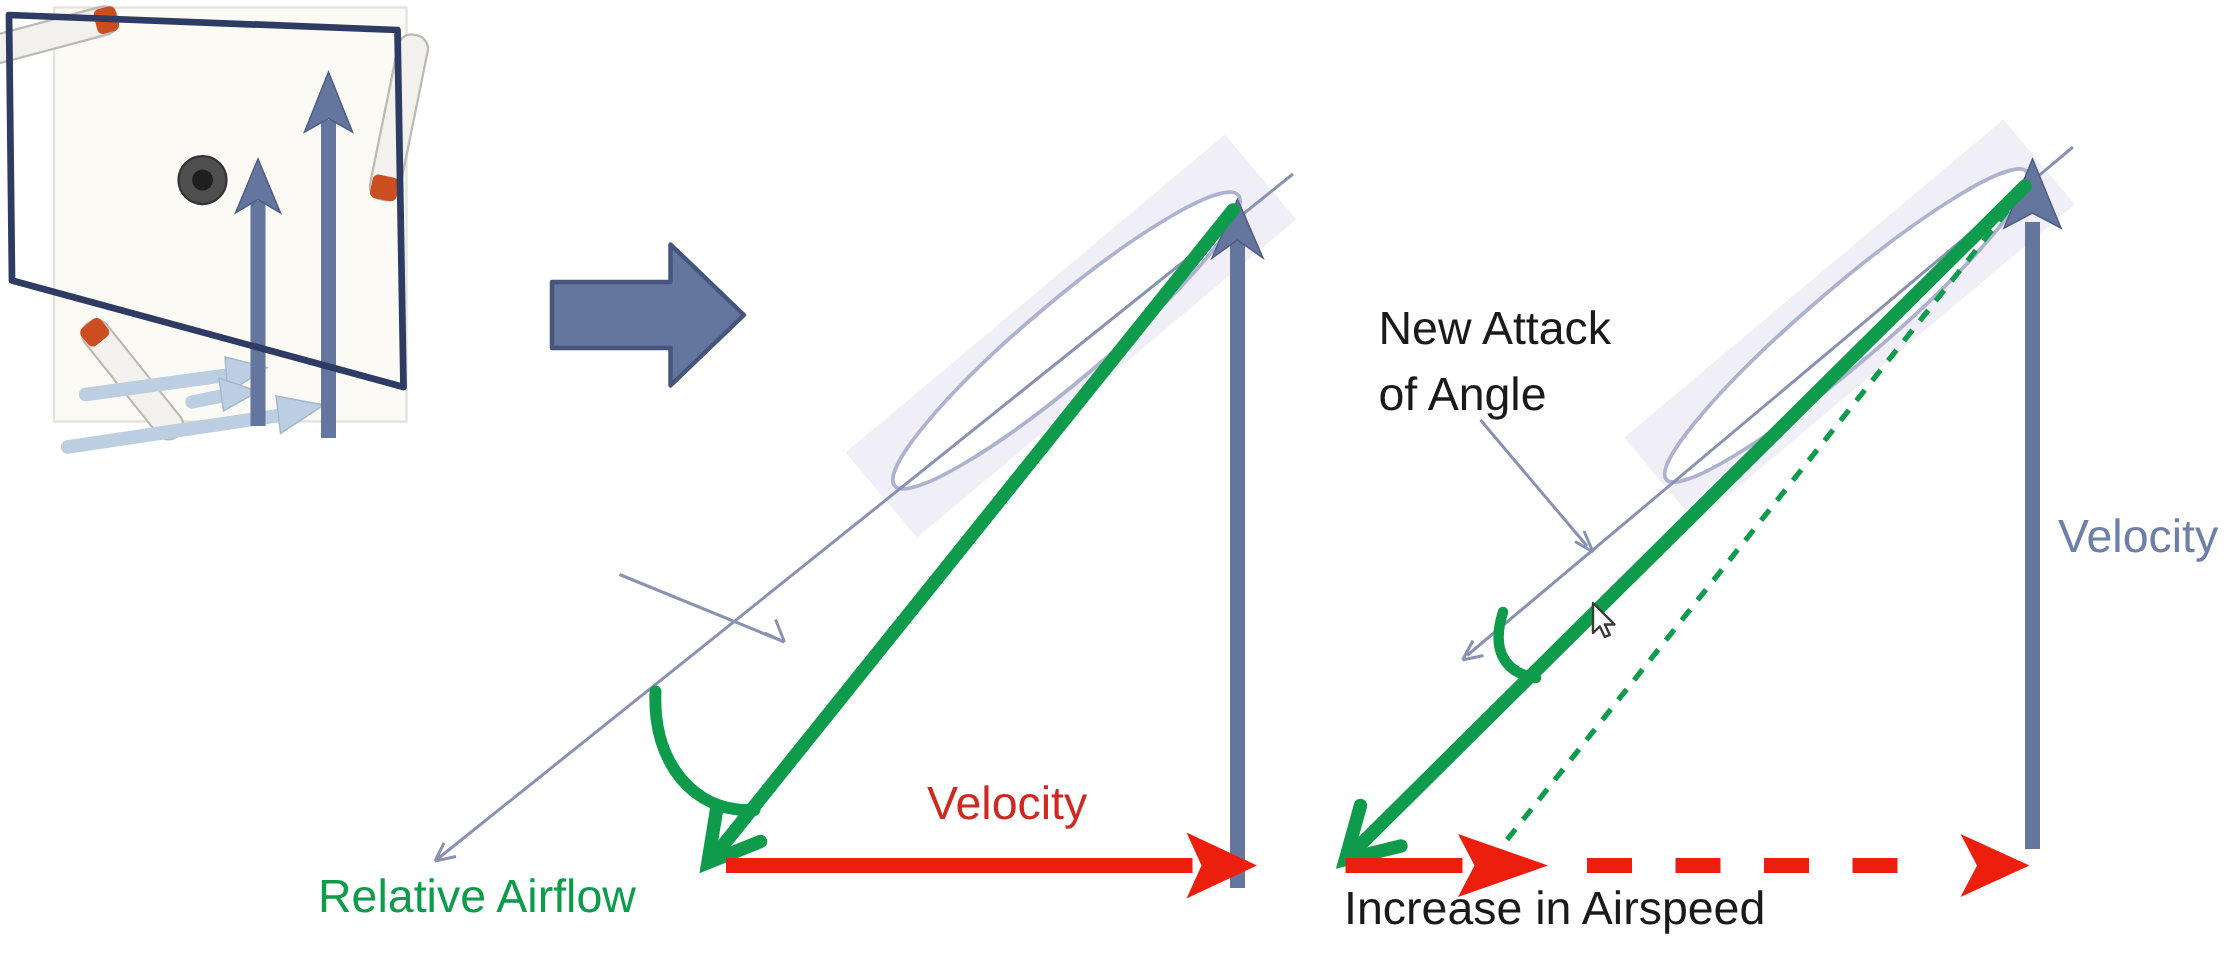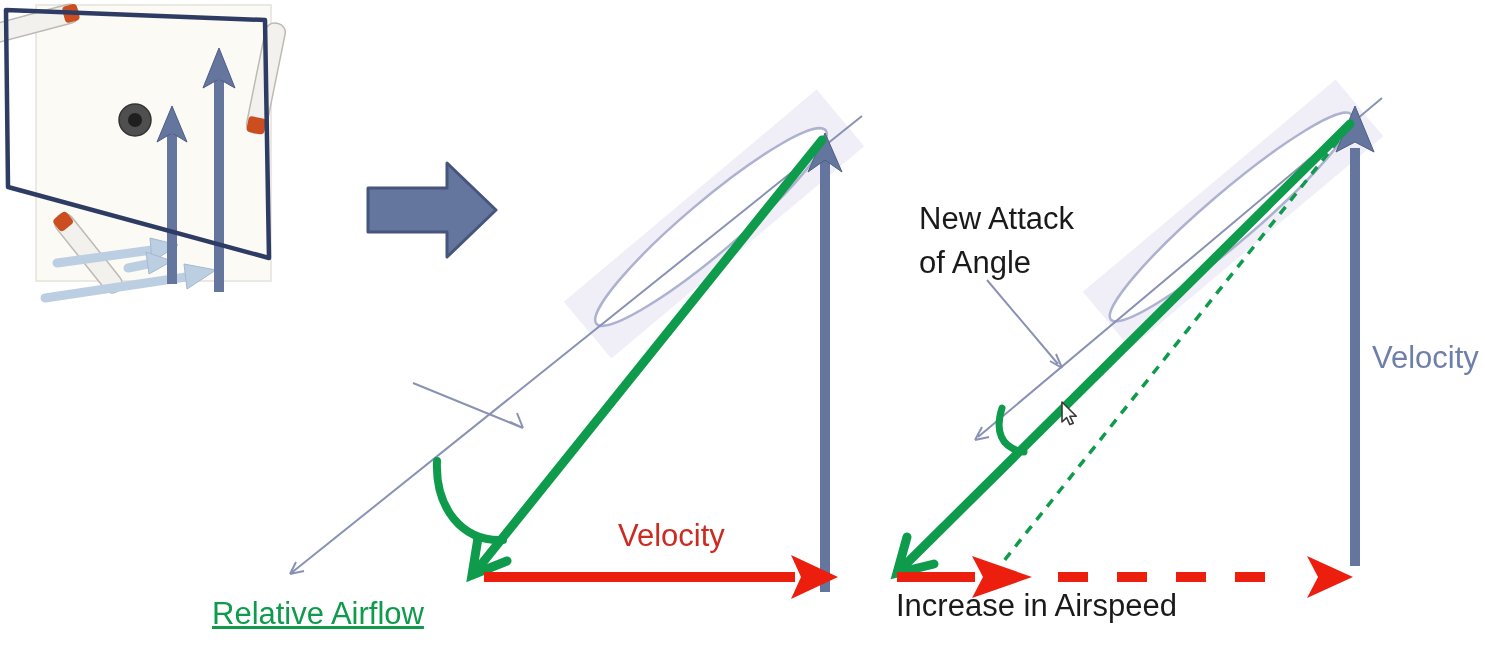--- a/index.html
+++ b/index.html
@@ -109,21 +109,21 @@
       <line class="green-line" x1="1350" y1="124" x2="901" y2="569"></line>
       <path class="green-line" d="M934,564 L897,573 L907,537"></path>
       <line class="red-shaft" x1="897" y1="577" x2="975" y2="577"></line>
       <polygon class="red-head" points="972,556 1032,577 972,598 983,577"></polygon>
       <line class="red-dash" x1="1058" y1="577" x2="1270" y2="577"></line>
       <polygon class="red-head" points="1307,556 1353,577 1307,598 1318,577"></polygon>
       <path class="cursor" transform="translate(1062,402)" d="M0,0 L0,20 L4.6,15.6 L7.9,22.6 L11.2,21.2 L7.9,14.3 L14.3,14.3 Z"></path>
     </g>
   </svg>
 
-  <div class="lbl green" style="left:212px;top:596px;text-decoration:underline;">Relative Airflow</div>
+  <div class="lbl green" style="left:212px;top:580px;">Relative Airflow</div>
   <div class="lbl red" style="left:618px;top:518px;">Velocity</div>
   <div class="lbl two-line" style="left:919px;top:197px;">
     <div>New Attack</div>
     <div>of Angle</div>
   </div>
   <div class="lbl steel" style="left:1372px;top:340px;">Velocity</div>
   <div class="lbl" style="left:896px;top:588px;">Increase in Airspeed</div>
 
 </div>
 

